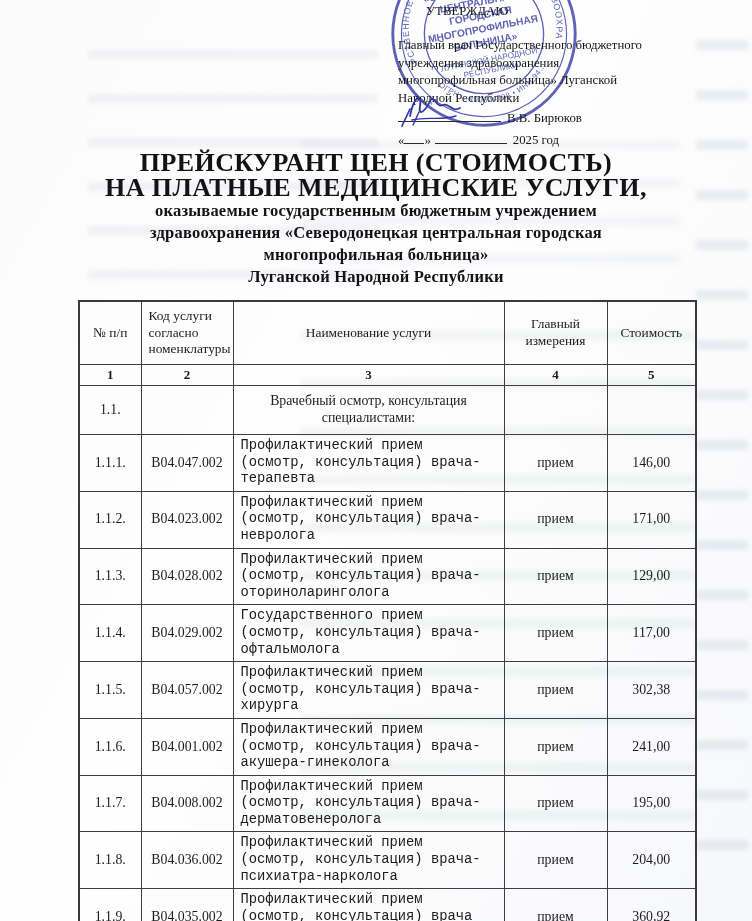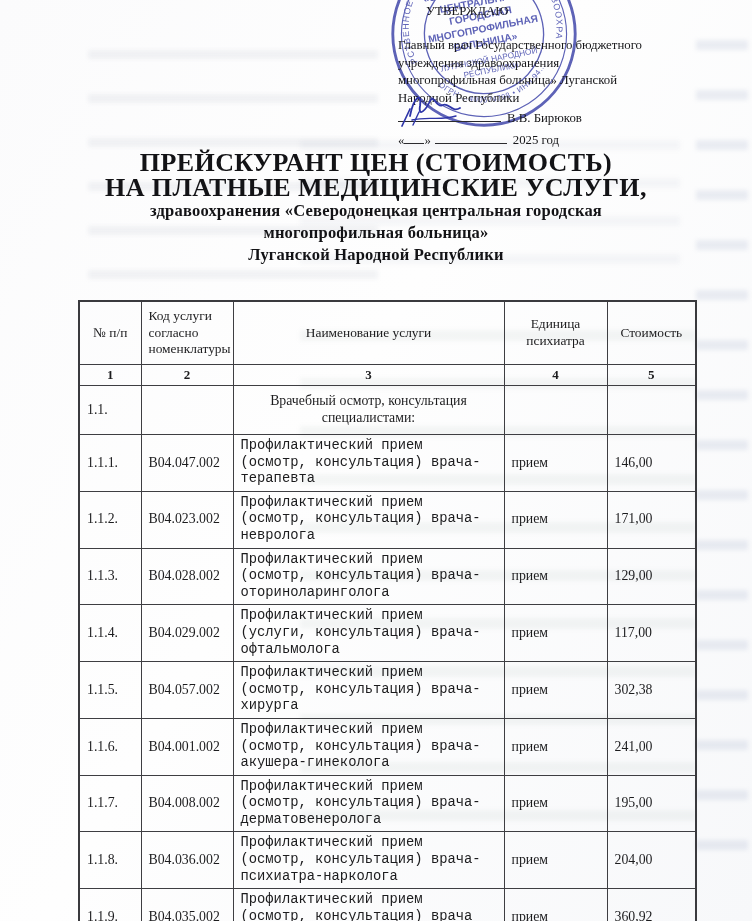--- a/index.html
+++ b/index.html
@@ -50,23 +50,23 @@
   table.price{position:absolute;left:78px;top:300px;width:617px;
     border-collapse:collapse;table-layout:fixed;
     font-size:13.8px;color:#1c1c1e;}
   table.price td,table.price th{border:1.5px solid #3e3e42;padding:3px 7px;
     vertical-align:middle;font-weight:normal;line-height:16.6px;background:transparent;}
   table.price{border:2px solid #3a3a3e;}
   th.h{font-weight:bold;text-align:center;font-size:13.4px;height:56px;}
   th.h-code{text-align:left;}
   tr.colnums td{text-align:center;font-weight:bold;height:18px;padding:1px;font-size:13px;}
   tr.section td{height:42px;}
-  td.sec-num{font-weight:bold;text-align:left;padding-left:9px;}
+  td.sec-num{font-weight:bold;text-align:center;padding-left:9px;}
   td.sec-name{font-weight:bold;text-align:center;}
-  td.c-num,td.c-code,td.c-unit,td.c-price{}
+  td.c-num,td.c-code,td.c-unit,td.c-price{text-align:center;}
   td.c-name{text-align:left;font-family:Liberation Mono, monospace;}
   col.col1{width:62px;}col.col2{width:92px;}col.col3{width:271px;}
   col.col4{width:103px;}col.col5{width:89px;}
 </style>
 </head>
 <body>
 
 <div class="page">
 
   <div class="ghost ghost-tl"></div>
@@ -120,39 +120,40 @@
     <path d="M8,34 C24,30 36,35 52,30" stroke-width="1.4"></path>
   </svg>
   <svg class="scribble" style="left:394px;top:106px;" width="30" height="24" viewBox="0 0 30 24">
     <path d="M8,20 L16,3" stroke-width="1.7"></path>
     <path d="M19,19 L25,6" stroke-width="1.4"></path>
   </svg>
 
   <div class="title">
     <div class="big">ПРЕЙСКУРАНТ ЦЕН (СТОИМОСТЬ)</div>
     <div class="big">НА ПЛАТНЫЕ МЕДИЦИНСКИЕ УСЛУГИ,</div>
+    <div class="small">оказываемые государственным бюджетным учреждением</div>
     <div class="small">здравоохранения «Северодонецкая центральная городская</div>
     <div class="small">многопрофильная больница»</div>
     <div class="small">Луганской Народной Республики</div>
   </div>
 
   <table class="price">
     <colgroup>
       <col class="col1">
         <col class="col2">
         <col class="col3">
         <col class="col4">
         <col class="col5">
     </colgroup>
     <thead>
       <tr>
         <th class="h">№ п/п</th>
         <th class="h h-code">Код услуги согласно номенклатуры</th>
         <th class="h">Наименование услуги</th>
-        <th class="h">Единица психиатра</th>
+        <th class="h">Главный измерения</th>
         <th class="h">Стоимость</th>
       </tr>
       <tr class="colnums">
         <td>1</td>
         <td>2</td>
         <td>3</td>
         <td>4</td>
         <td>5</td>
       </tr>
     </thead>
@@ -181,21 +182,21 @@
       <tr>
         <td class="c-num">1.1.3.</td>
         <td class="c-code">В04.028.002</td>
         <td class="c-name">Профилактический прием (осмотр, консультация) врача-оториноларинголога</td>
         <td class="c-unit">прием</td>
         <td class="c-price">129,00</td>
       </tr>
       <tr>
         <td class="c-num">1.1.4.</td>
         <td class="c-code">В04.029.002</td>
-        <td class="c-name">Профилактический прием (услуги, консультация) врача-офтальмолога</td>
+        <td class="c-name">Государственного прием (осмотр, консультация) врача-офтальмолога</td>
         <td class="c-unit">прием</td>
         <td class="c-price">117,00</td>
       </tr>
       <tr>
         <td class="c-num">1.1.5.</td>
         <td class="c-code">В04.057.002</td>
         <td class="c-name">Профилактический прием (осмотр, консультация) врача-хирурга</td>
         <td class="c-unit">прием</td>
         <td class="c-price">302,38</td>
       </tr>

